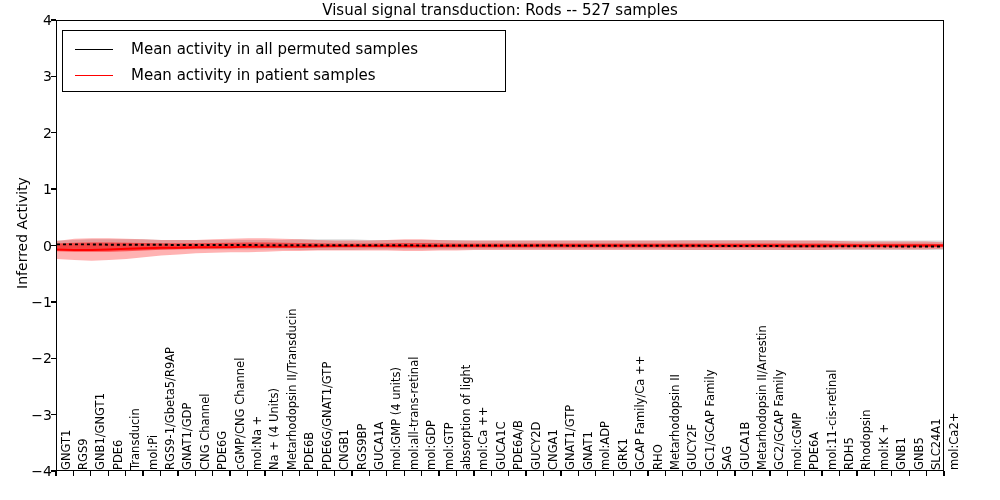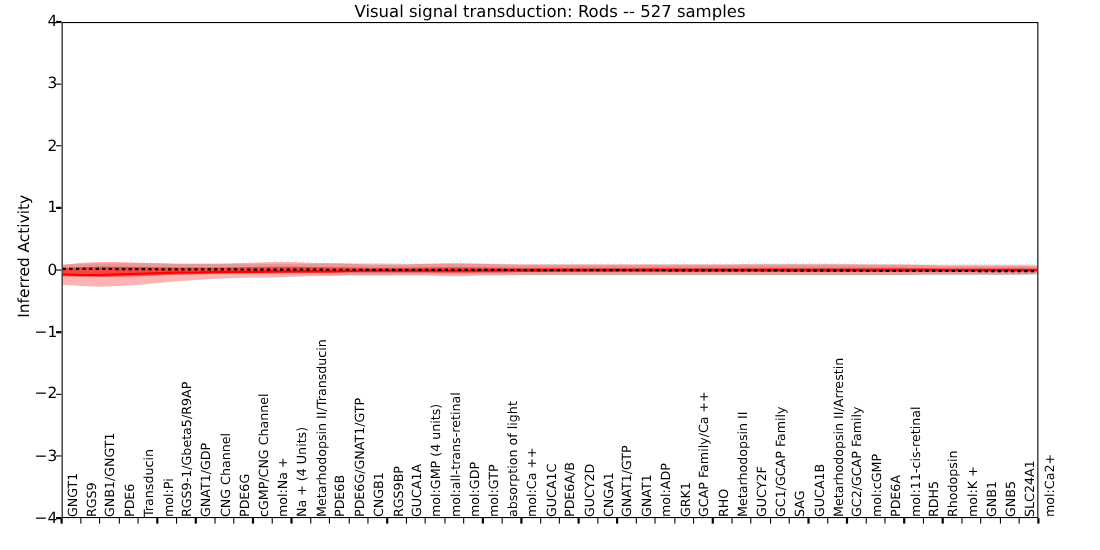--- a/index.html
+++ b/index.html
@@ -299,14 +299,24 @@
       <div class="xtick-label" style="left: 896.265px;">GNB1</div>
       <div class="xtick-mark" style="left: 908.526px;"></div>
       <div class="xtick-label" style="left: 913.676px;">GNB5</div>
       <div class="xtick-mark" style="left: 925.938px;"></div>
       <div class="xtick-label" style="left: 931.088px;">SLC24A1</div>
       <div class="xtick-mark" style="left: 943.35px;"></div>
       <div class="xtick-label" style="left: 948.5px;">mol:Ca2+</div>
     </div>
 
 
+  <div id="legend">
+    <div class="legend-row">
+      <span class="legend-swatch" style="border-top-color: rgb(0, 0, 0);"></span>
+      <span class="legend-text">Mean activity in all permuted samples</span>
+    </div>
+    <div class="legend-row">
+      <span class="legend-swatch" style="border-top-color: rgb(255, 0, 0);"></span>
+      <span class="legend-text">Mean activity in patient samples</span>
+    </div>
+  </div>
 
 </div>
 
 </body></html>

